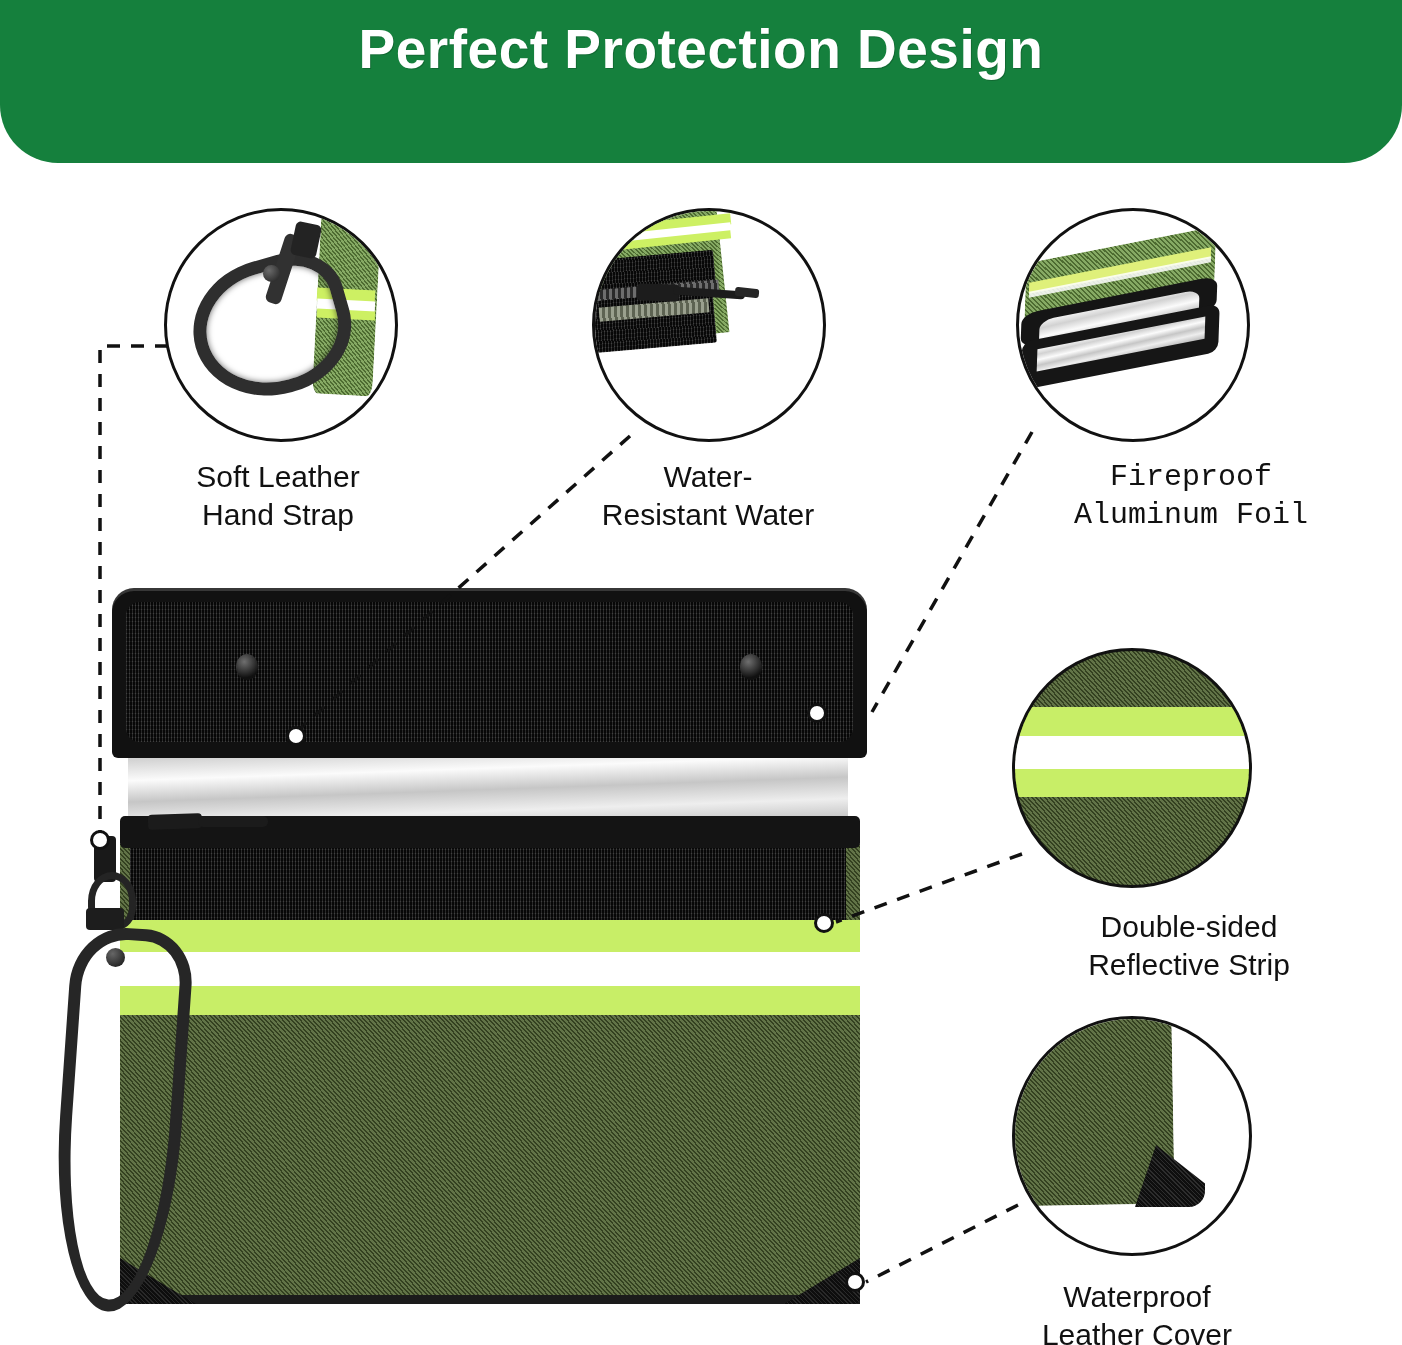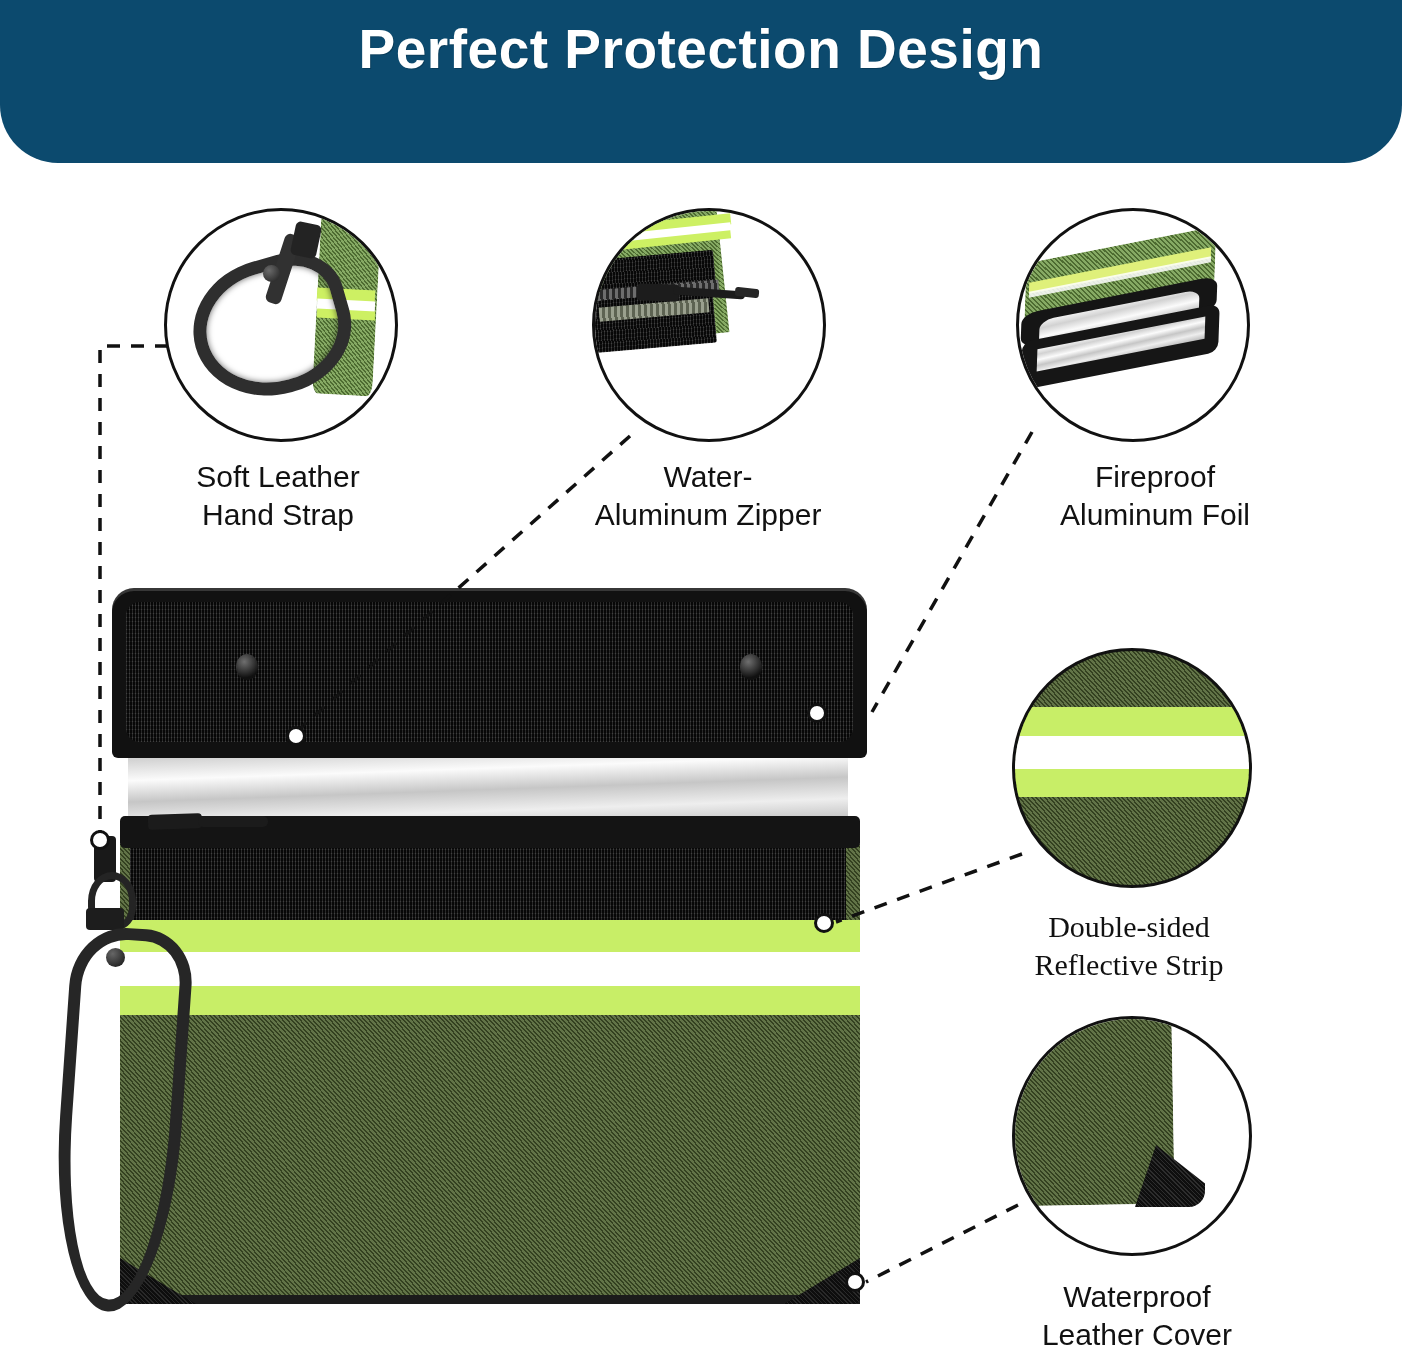--- a/index.html
+++ b/index.html
@@ -1,21 +1,21 @@
 <!DOCTYPE html>
 <html><head>
 <meta charset="utf-8">
 <style>
   html,body{margin:0;padding:0;background:#fff;}
   body{width:1402px;height:1345px;position:relative;overflow:hidden;
        font-family:"Liberation Sans","DejaVu Sans",sans-serif;}
 
   
   #header{position:absolute;left:0;top:0;width:1402px;height:163px;
-          background:#0c4a6e;border-radius:0 0 58px 58px;
+          background:#15803d;border-radius:0 0 58px 58px;
           display:flex;flex-direction:column;align-items:center;
           justify-content:flex-start;padding-top:18px;box-sizing:border-box;}
   #header-title{font-size:55px;font-weight:bold;color:#ffffff;letter-spacing:.5px;
                 line-height:1.15;text-shadow:1px 1px 0 rgba(0,0,0,.18);}
   #header-sub{font-size:31px;color:#f2f5ee;margin-top:6px;letter-spacing:.2px;}
 
   
   .callout{position:absolute;}
   .circle{position:absolute;border:3px solid #111;border-radius:50%;
           overflow:hidden;background:#fff;}
@@ -165,44 +165,44 @@
     <div class="gs3"></div>
     <div class="blk1 knit"></div>
     <div class="zipline"></div>
     <div class="blk2 knit"></div>
     <div class="zgray"></div>
     <div class="pullbody"></div>
     <div class="pulltab"></div>
     <div class="pullend"></div>
   </div>
   <div class="cap" style="left:548px;top:458px;width:320px;">Water-
-Aluminum Zipper</div>
+Resistant Water</div>
 </div>
 
 <div class="callout">
   <div class="circle" id="c3">
     <div class="lid twill-lt"></div>
     <div class="lidstripe"></div>
     <div class="lidstripe2"></div>
     <div class="rim"></div>
     <div class="inner foil"></div>
     <div class="base"></div>
     <div class="foilb foil"></div>
   </div>
-  <div class="cap" style="left:990px;top:458px;width:330px;">Fireproof
+  <div class="cap" style="left:1026px;top:458px;width:330px;font-family:Liberation Mono, monospace;">Fireproof
 Aluminum Foil</div>
 </div>
 
 <div class="callout">
   <div class="circle twill" id="c4">
     <div class="r1"></div>
     <div class="r2"></div>
     <div class="r3"></div>
   </div>
-  <div class="cap" style="left:964px;top:908px;width:330px;font-family:Liberation Serif, serif;">Double-sided
+  <div class="cap" style="left:1024px;top:908px;width:330px;">Double-sided
 Reflective Strip</div>
 </div>
 
 <div class="callout">
   <div class="circle" id="c5">
     <div class="panel twill"></div>
     <div class="corner"></div>
   </div>
   <div class="cap" style="left:972px;top:1278px;width:330px;">Waterproof
 Leather Cover</div>

